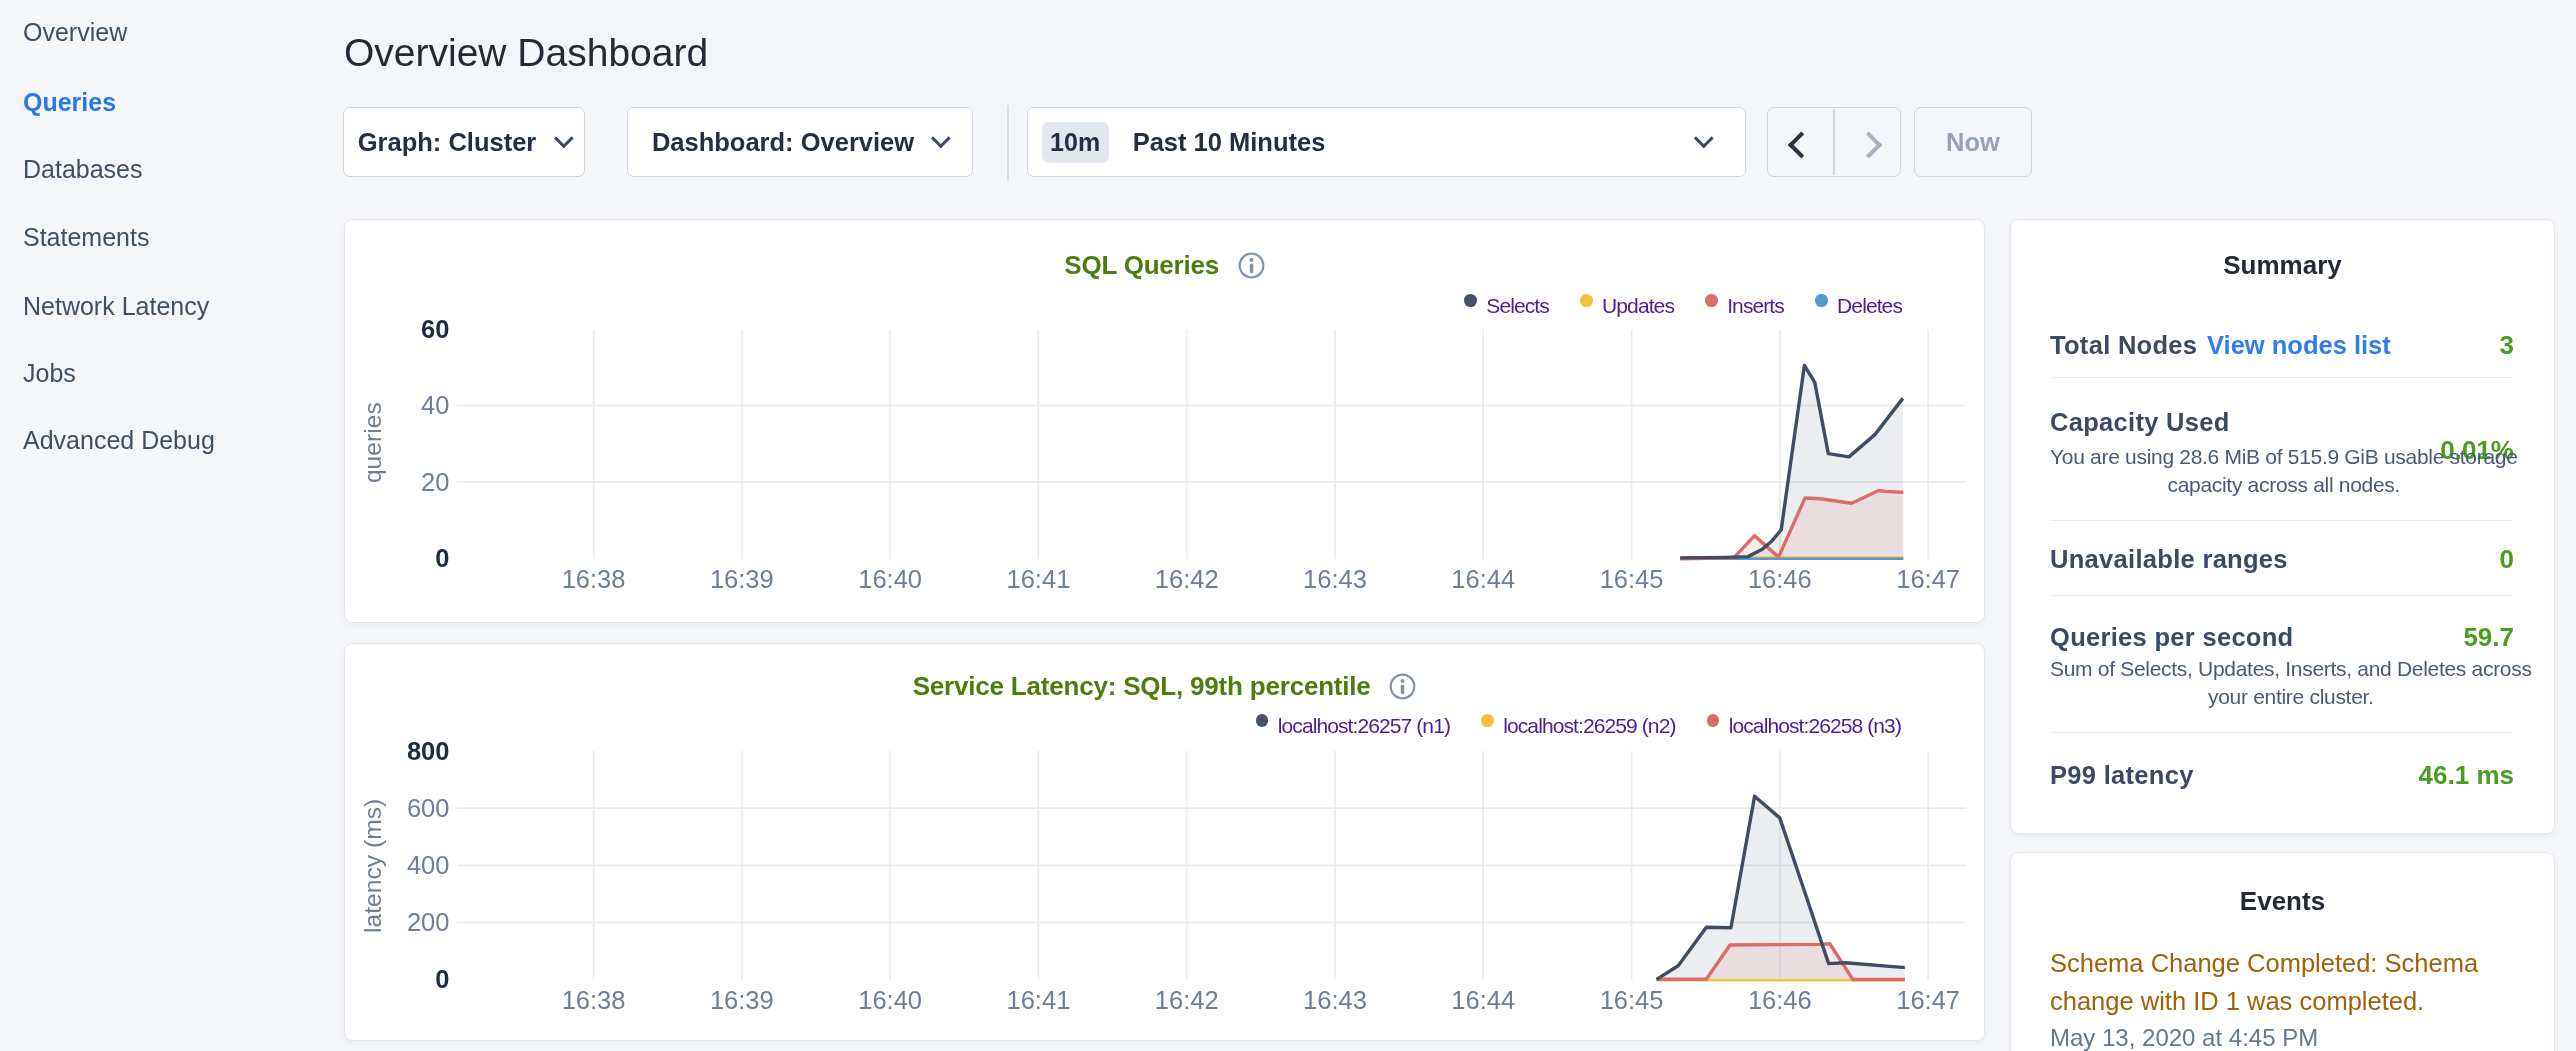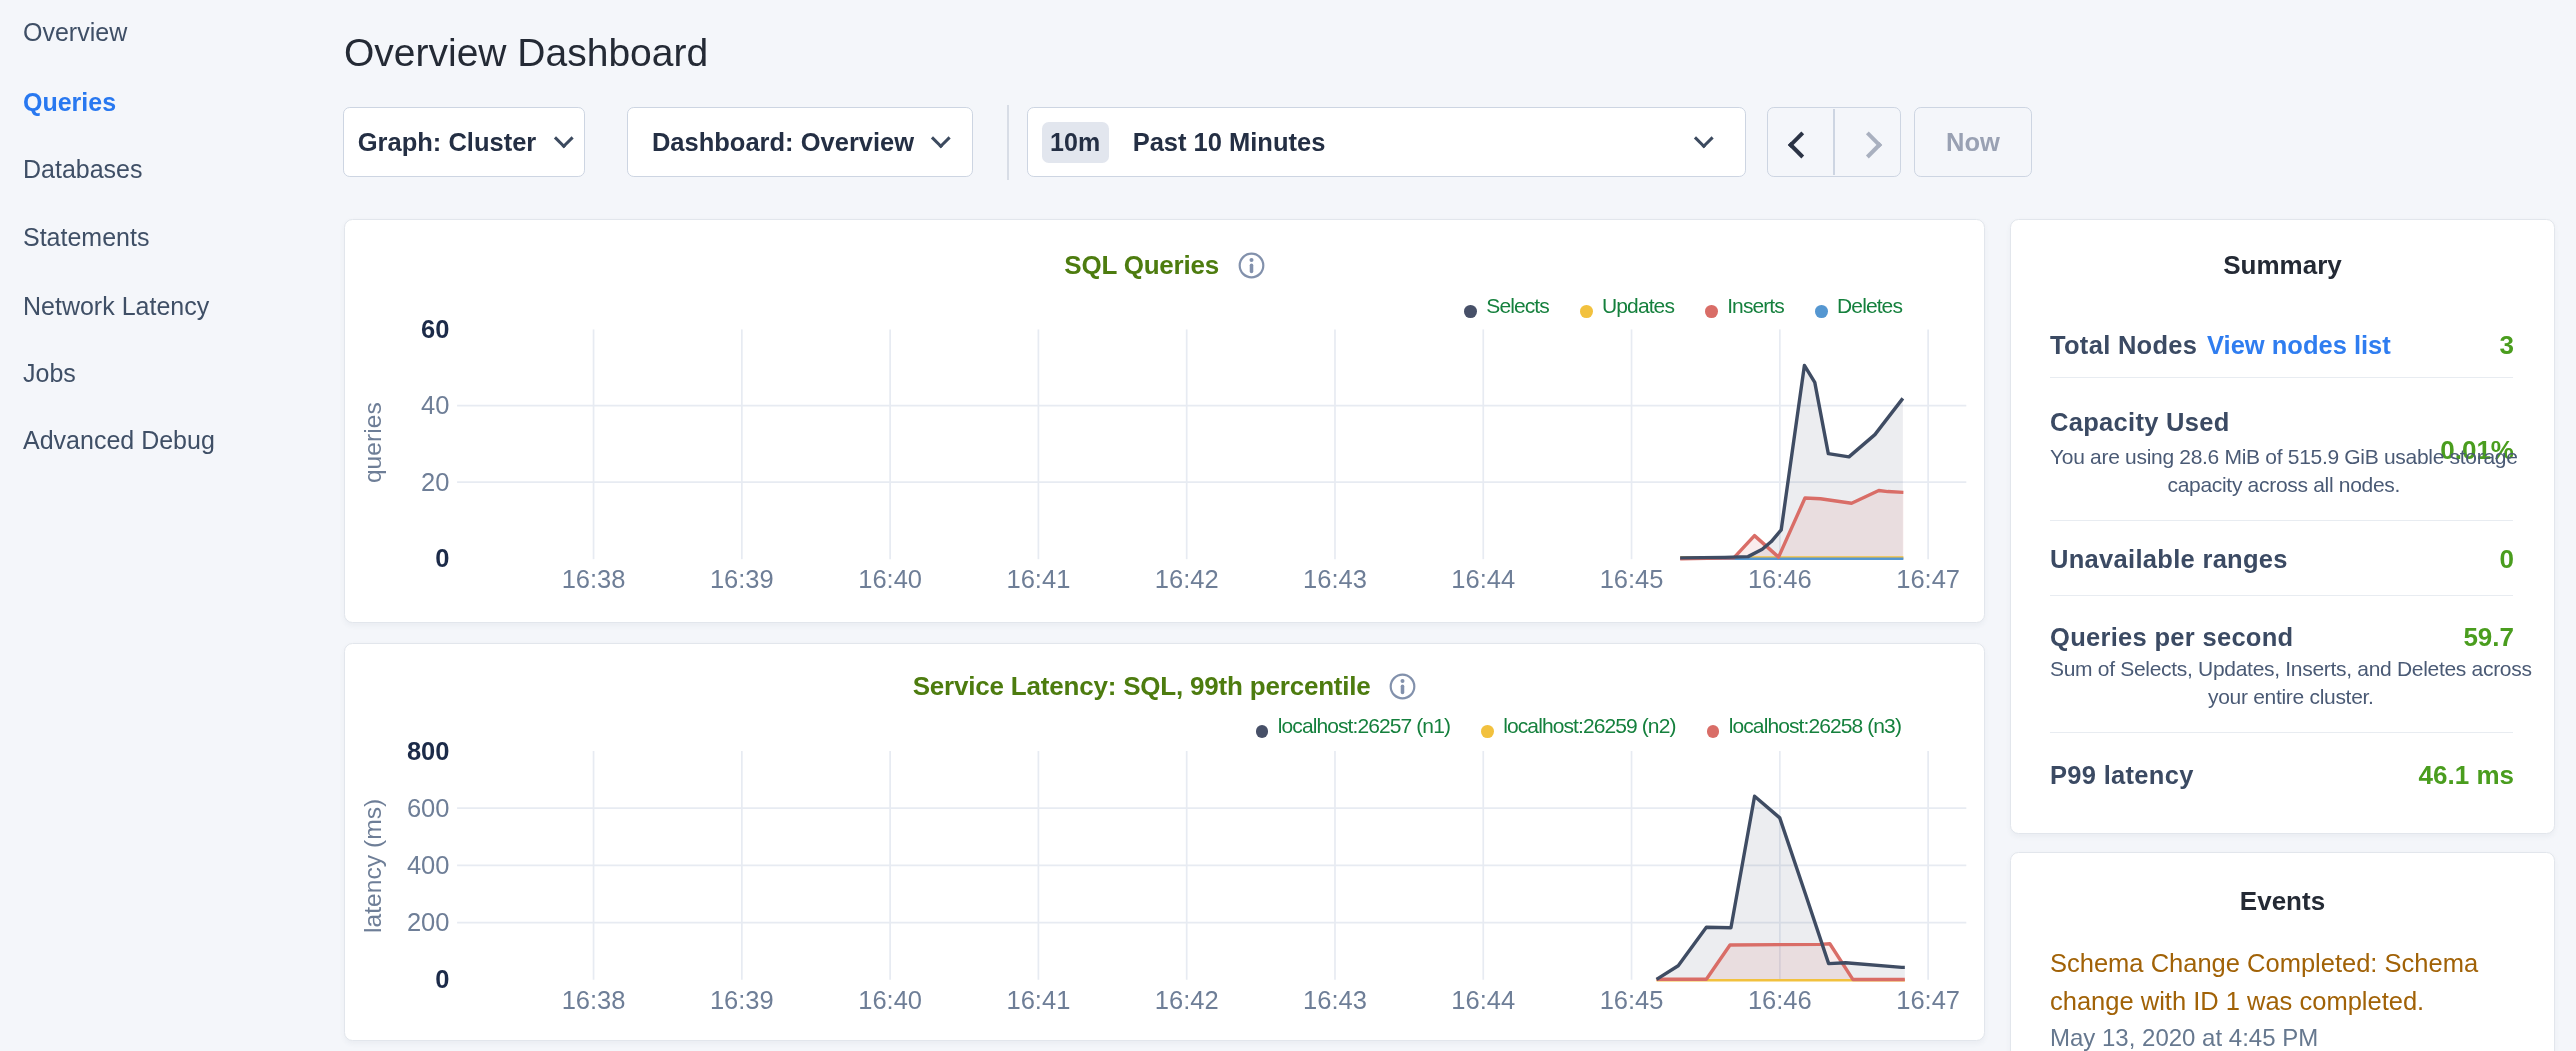--- a/index.html
+++ b/index.html
@@ -22,21 +22,21 @@
           border-bottom:3.4px solid #3c4a5f; transform:rotate(45deg) translate(-2.6px,-2.6px); }
 
   
   .panel { background:#fff; border:1.7px solid #e2e6ec; border-radius:8.5px;
            box-shadow:0 2.6px 5.1px rgba(60,72,90,0.05); }
 
   .charttitle { font-size:26px; font-weight:bold; color:#4d7c0f; letter-spacing:-0.2px; display:flex; align-items:center; justify-content:center; }
 
   .legend-dot { width:12.8px; height:12.8px; border-radius:50%; display:inline-block; flex:none; }
   .legend-row { position:absolute; display:flex; justify-content:flex-end; gap:31px; }
-  .legend-item { display:flex; align-items:flex-end; font-size:21px; color:#15803d; white-space:nowrap; letter-spacing:-0.9px; }
+  .legend-item { display:flex; align-items:flex-start; font-size:21px; color:#4c1d95; white-space:nowrap; letter-spacing:-0.9px; }
   .legend-item .legend-dot { margin-right:9.4px; }
 
   
   .srow-title { font-size:25.5px; font-weight:bold; color:#3b4a63; letter-spacing:0.3px; }
   .sval { font-size:26px; font-weight:bold; color:#4a9d1e; position:absolute; right:62px; }
   .sdiv { position:absolute; left:41px; right:41px; height:1.3px; background:#e8ecf1; }
   .sdesc { font-size:21px; color:#4a5a75; line-height:28px; white-space:nowrap; letter-spacing:-0.3px;text-align:center; }
 </style>
 </head>
 <body>

